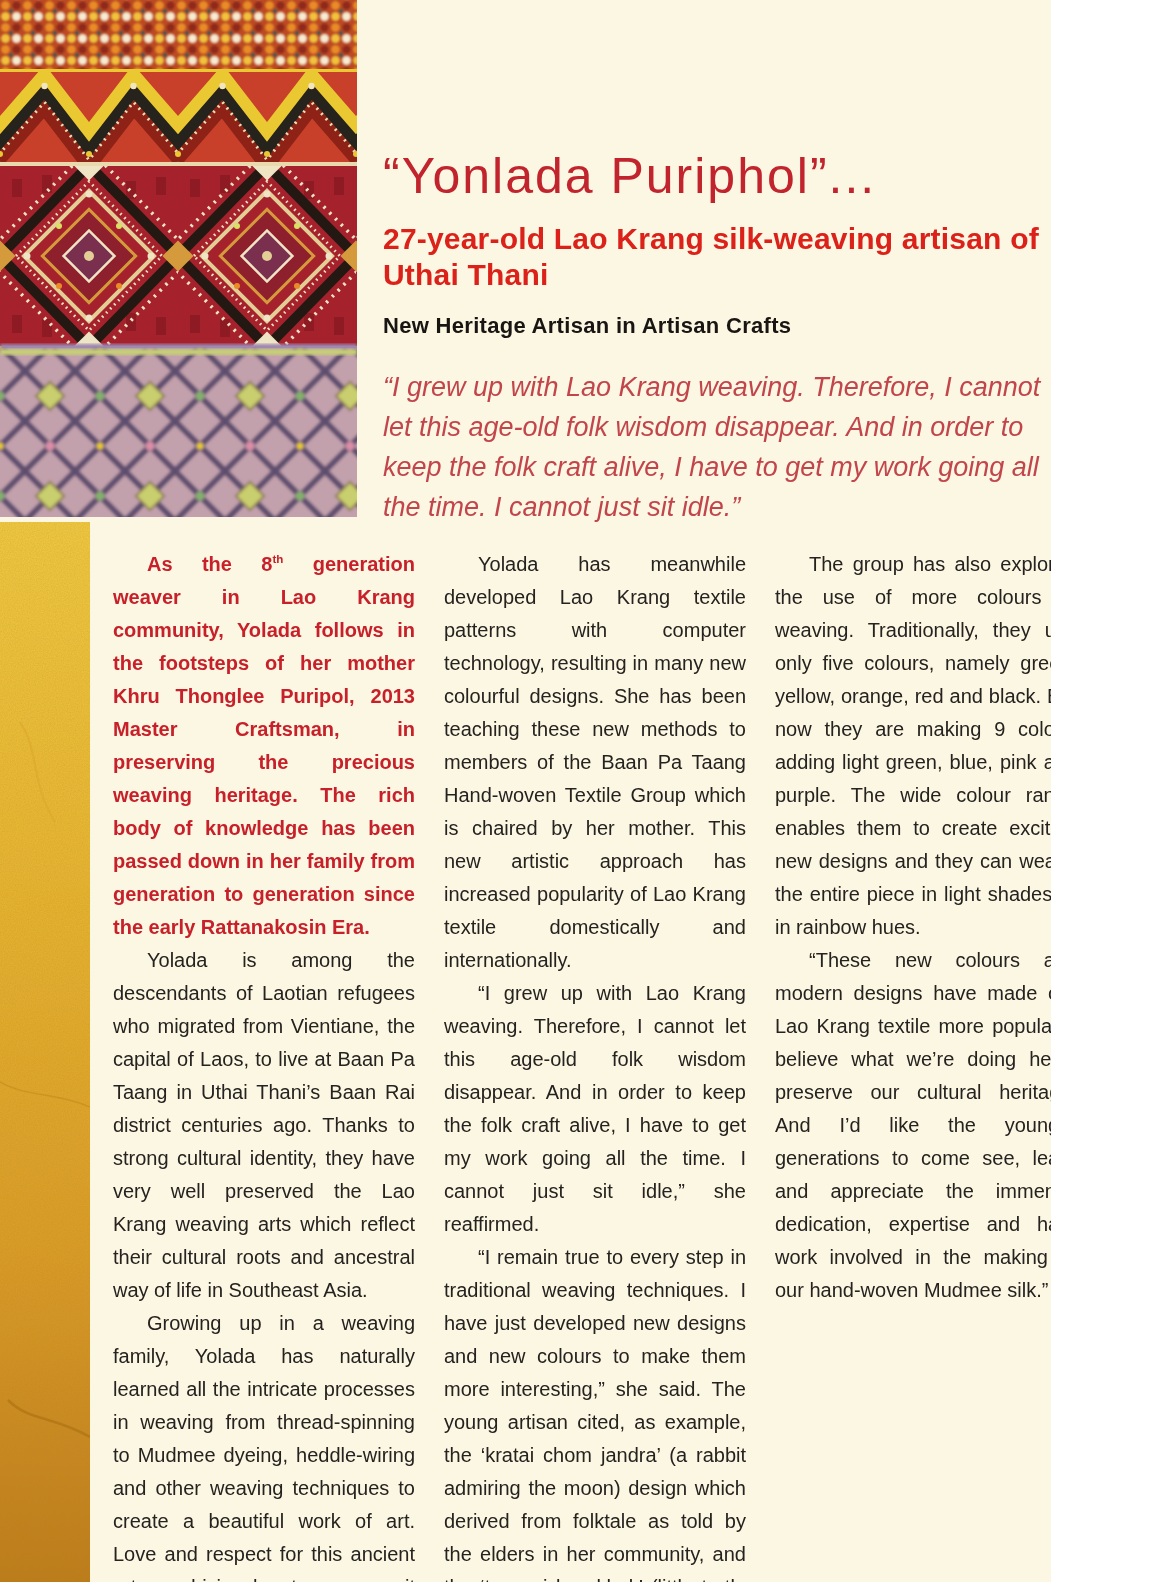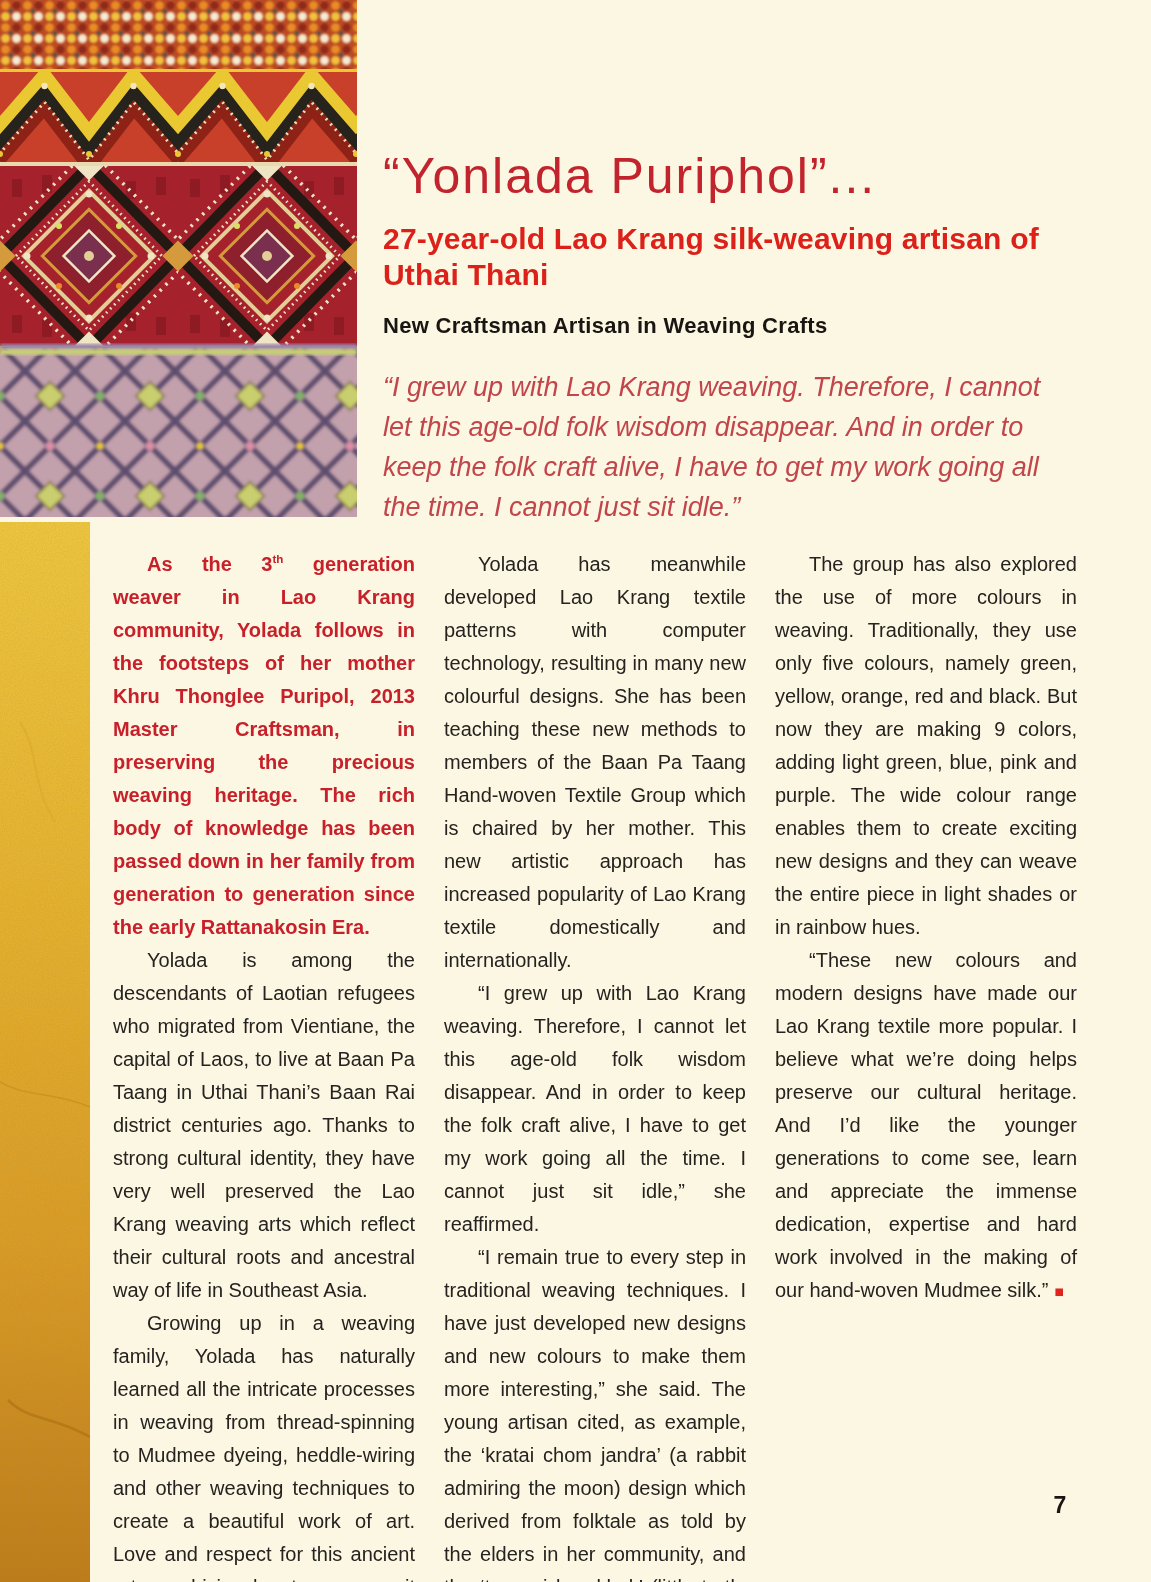--- a/index.html
+++ b/index.html
@@ -1,17 +1,17 @@
 <!DOCTYPE html>
 <html><head>
 <meta charset="utf-8">
 <style>
   html, body { margin:0; padding:0; }
   .page {
-    position:relative; width:1151px; height:1582px;
+    position:relative; width:1051px; height:1582px;
     background:#FBF7E2; overflow:hidden;
     font-family:"Liberation Sans", sans-serif;
     color:#262220;
   }
   .photo { position:absolute; left:0; top:0; width:357px; height:517px; display:block; }
   .gold  { position:absolute; left:0; top:522px; width:90px; height:1060px; display:block; }
 
   .hdr { position:absolute; left:383px; top:150px; width:700px; }
   .title {
     margin:0; font-weight:400; font-size:50px; line-height:1.05;
@@ -189,27 +189,27 @@
     </defs>
     <rect width="90" height="1060" fill="url(#gGold)" filter="url(#grain)"></rect>
     <path d="M8,878 C30,900 52,893 90,915" stroke="#A3690E" stroke-width="2.5" fill="none" opacity="0.5"></path>
     <path d="M0,560 C25,575 55,570 90,585" stroke="#B87E14" stroke-width="1.5" fill="none" opacity="0.4"></path>
     <path d="M20,200 C40,230 30,260 55,300" stroke="#D9A62C" stroke-width="2" fill="none" opacity="0.5"></path>
   </svg>
 
   <header class="hdr">
     <h1 class="title">“Yonlada Puriphol”...</h1>
     <h2 class="subtitle">27-year-old Lao Krang silk-weaving artisan of Uthai Thani</h2>
-    <h3 class="tagline">New Craftsman Artisan in Weaving Crafts</h3>
+    <h3 class="tagline">New Heritage Artisan in Artisan Crafts</h3>
     <p class="quote">“I grew up with Lao Krang weaving. Therefore, I cannot let this age-old folk wisdom disappear. And in order to keep the folk craft alive, I have to get my work going all the time. I cannot just sit idle.”</p>
   </header>
 
   <main class="cols">
     <div class="col">
-      <p class="lead"><span>As the 3</span><sup>th</sup><span> generation weaver in Lao Krang community, Yolada follows in the footsteps of her mother Khru Thonglee Puripol, 2013 Master Craftsman, in preserving the precious weaving heritage. The rich body of knowledge has been passed down in her family from generation to generation since the early Rattanakosin Era.</span></p>
+      <p class="lead"><span>As the 8</span><sup>th</sup><span> generation weaver in Lao Krang community, Yolada follows in the footsteps of her mother Khru Thonglee Puripol, 2013 Master Craftsman, in preserving the precious weaving heritage. The rich body of knowledge has been passed down in her family from generation to generation since the early Rattanakosin Era.</span></p>
       <p>Yolada is among the descendants of Laotian refugees who migrated from Vientiane, the capital of Laos, to live at Baan Pa Taang in Uthai Thani’s Baan Rai district centuries ago. Thanks to strong cultural identity, they have very well preserved the Lao Krang weaving arts which reflect their cultural roots and ancestral way of life in Southeast Asia.</p>
       <p>Growing up in a weaving family, Yolada has naturally learned all the intricate processes in weaving from thread-spinning to Mudmee dyeing, heddle-wiring and other weaving techniques to create a beautiful work of art. Love and respect for this ancient art are driving her to preserve it for next generations.</p>
     </div>
     <div class="col">
       <p>Yolada has meanwhile developed Lao Krang textile patterns with computer technology, resulting in many new colourful designs. She has been teaching these new methods to members of the Baan Pa Taang Hand-woven Textile Group which is chaired by her mother. This new artistic approach has increased popularity of Lao Krang textile domestically and internationally.</p>
       <p>“I grew up with Lao Krang weaving. Therefore, I cannot let this age-old folk wisdom disappear. And in order to keep the folk craft alive, I have to get my work going all the time. I cannot just sit idle,” she reaffirmed.</p>
       <p>“I remain true to every step in traditional weaving techniques. I have just developed new designs and new colours to make them more interesting,” she said. The young artisan cited, as example, the ‘kratai chom jandra’ (a rabbit admiring the moon) design which derived from folktale as told by the elders in her community, and the ‘tao noi lom khok’ (little turtle in the pen) design</p>
     </div>
     <div class="col">
       <p>The group has also explored the use of more colours in weaving. Traditionally, they use only five colours, namely green, yellow, orange, red and black. But now they are making 9 colors, adding light green, blue, pink and purple. The wide colour range enables them to create exciting new designs and they can weave the entire piece in light shades or in rainbow hues.</p>

